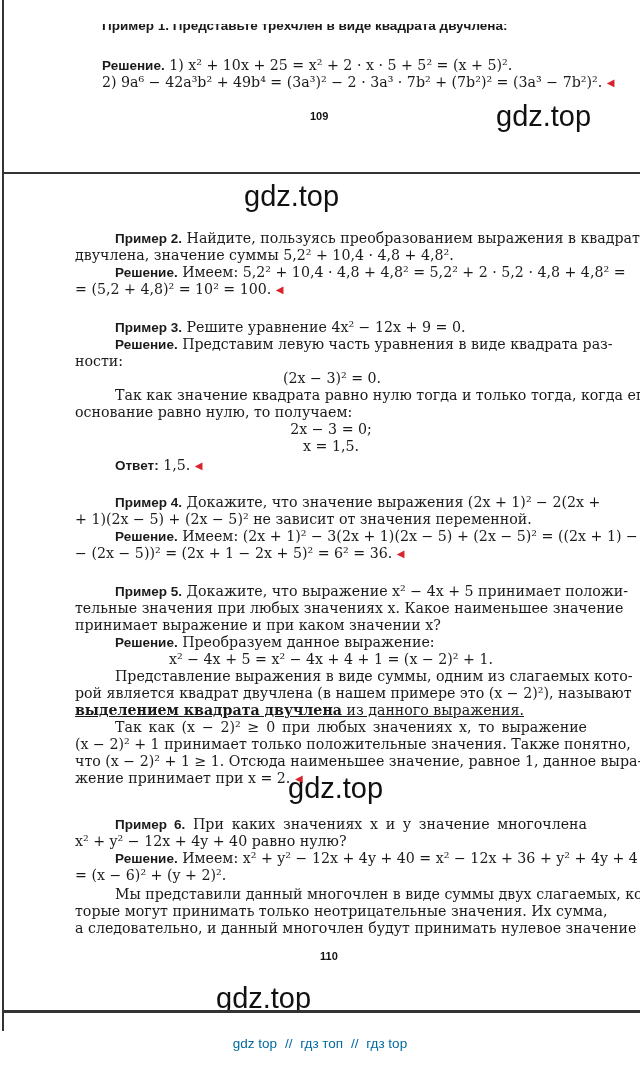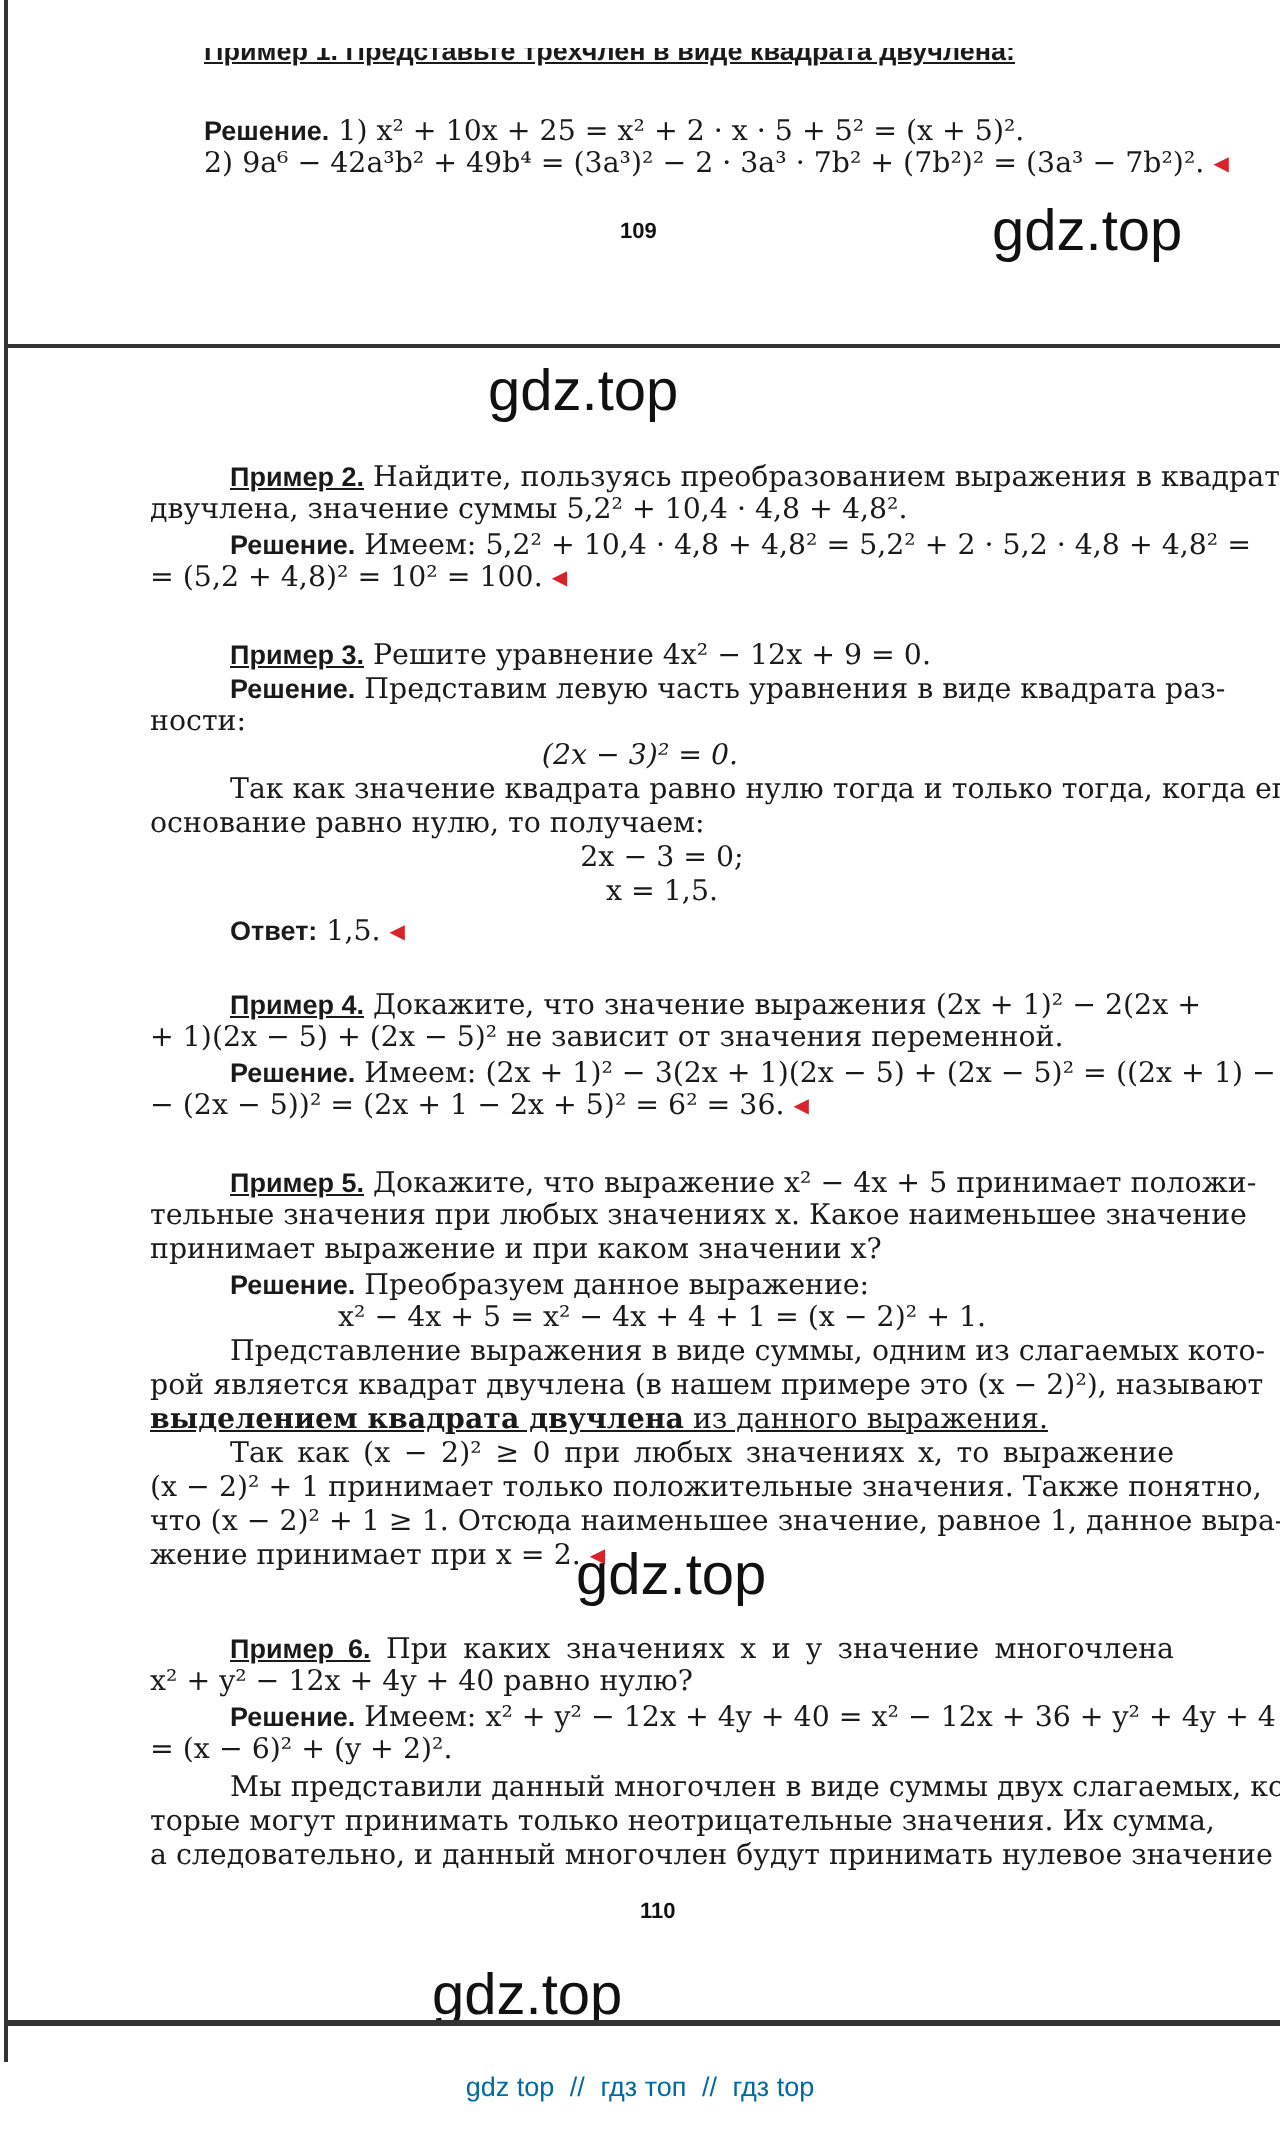--- a/index.html
+++ b/index.html
@@ -16,21 +16,21 @@
   .page {
     position: absolute; left: 2px; width: 640px; background: #fff;
     border-left: 2px solid #333;
   }
   .page-109 { top: 0; height: 172px; }
   .page-110 { top: 174px; height: 836px; }
   .page-divider { position: absolute; left: 2px; width: 638px; height: 3px; background: #333; }
 
   .line { position: absolute; font-size: 14.2px; line-height: 17px; white-space: nowrap; }
   .sans-b { font-family: "Liberation Sans", "DejaVu Sans", sans-serif; font-weight: bold; font-size: 13.5px; }
-  .ul { text-decoration: underline; }
+  .ul { }
   .bold { font-weight: bold; }
   .just { text-align: justify; text-align-last: justify; }
   .center { text-align: center; }
 
   .red-mark { color: #d8232a; font-size: 10px; font-family: "DejaVu Sans", sans-serif; vertical-align: 1px; }
 
   .page-number {
     position: absolute; font-family: "Liberation Sans", "DejaVu Sans", sans-serif;
     font-weight: bold; font-size: 11px; color: #111;
   }
@@ -85,21 +85,21 @@
     <span class="red-mark">◀</span>
   </div>
 
   <div class="line" style="left:111px; top:145px;">
     <span class="sans-b ul">Пример 3.</span><span> Решите уравнение 4x² − 12x + 9 = 0.</span>
   </div>
   <div class="line just" style="left:71px; top:162px; width:512px; padding-left:40px;">
     <span class="sans-b">Решение.</span><span> Представим левую часть уравнения в виде квадрата раз-</span>
   </div>
   <div class="line" style="left:71px; top:179px;">ности:</div>
-  <div class="line center" style="left:60px; top:196px; width:512px;font-style:italic;">(2x − 3)² = 0.</div>
+  <div class="line center" style="left:72px; top:196px; width:512px;">(2x − 3)² = 0.</div>
   <div class="line just" style="left:71px; top:213px; width:512px; padding-left:40px;">Так как значение квадрата равно нулю тогда и только тогда, когда его</div>
   <div class="line" style="left:71px; top:230px;">основание равно нулю, то получаем:</div>
   <div class="line center" style="left:71px; top:247px; width:512px;">2x − 3 = 0;</div>
   <div class="line center" style="left:71px; top:264px; width:512px;">x = 1,5.</div>
   <div class="line" style="left:111px; top:283px;">
     <span class="sans-b">Ответ:</span><span> 1,5.</span>
     <span class="red-mark">◀</span>
   </div>
 
   <div class="line just" style="left:71px; top:320px; width:512px; padding-left:40px;">

